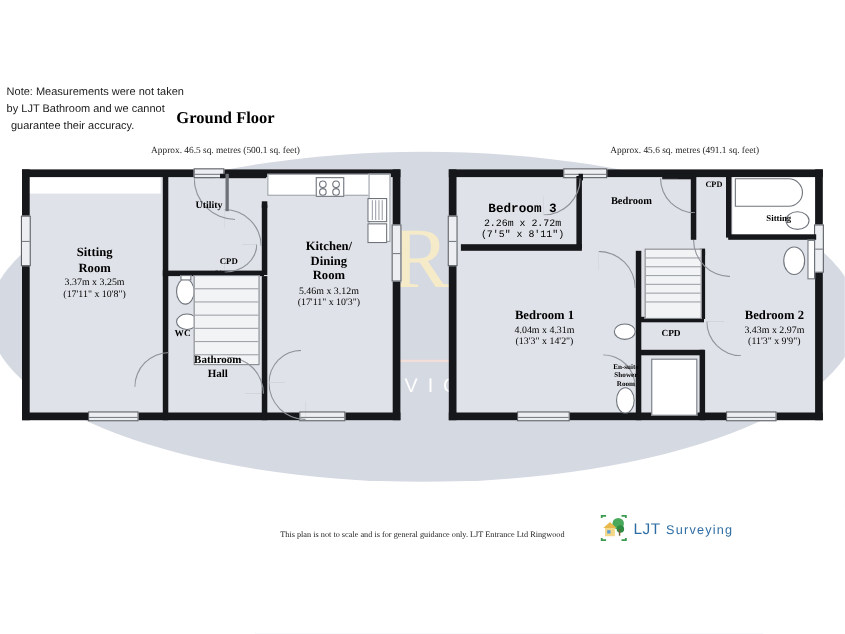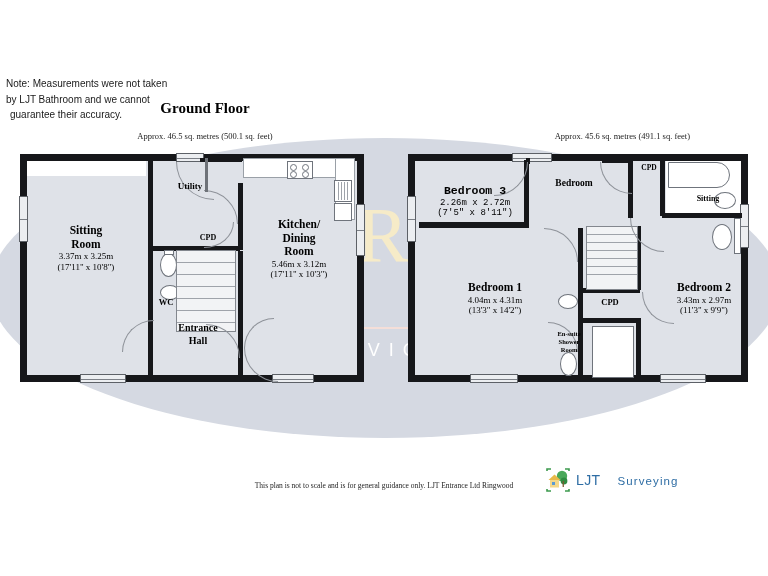--- a/index.html
+++ b/index.html
@@ -180,21 +180,21 @@
       <span class="rn">Room</span>
       <span class="dm">5.46m x 3.12m</span>
       <span class="dm">(17'11" x 10'3")</span>
     </div>
 
     <div class="lbl-sm" style="left:155px;top:181px;width:70px;">Utility</div>
     <div class="lbl-sm" style="left:188px;top:233px;width:40px;font-size:8px;">CPD</div>
     <div class="lbl-sm" style="left:148px;top:258px;width:36px;font-size:8.5px;margin-top:40px;">WC</div>
 
     <div class="lbl-sm" style="left:140px;top:322px;width:116px;font-size:10px;line-height:1.25;">
-      <div>Entrance</div>
+      <div>Bathroom</div>
       <div>Hall</div>
     </div>
   </div>
 
   <div class="plan" style="left:0;top:0;width:768px;height:576px;">
 
     <div class="room-fill" style="left:410px;top:156px;width:336px;height:226px;"></div>
     <div class="white-fill" style="left:666px;top:158px;width:78px;height:56px;"></div>
 
     <div class="wall" style="left:408px;top:154px;width:340px;height:7px;"></div>
@@ -289,16 +289,16 @@
   <div class="logo">
     <svg width="26" height="24" viewBox="0 0 26 24">
       <path d="M2 3 L2 1 L6 1 M24 3 L24 1 L20 1 M2 21 L2 23 L6 23 M24 21 L24 23 L20 23" stroke="#3c9a4e" stroke-width="1.6" fill="none"></path>
       <circle cx="17" cy="8" r="5.2" fill="#4aa85a"></circle>
       <circle cx="19" cy="13" r="3.4" fill="#2f8c41"></circle>
       <rect x="17.6" y="13" width="1.3" height="6" fill="#7a5a32"></rect>
       <path d="M3.5 12 L9.5 6.5 L15.5 12 Z" fill="#e8b94a"></path>
       <rect x="5" y="12" width="9" height="7.5" fill="#f4d88a"></rect>
       <rect x="7" y="14" width="3" height="3" fill="#5b9bd5"></rect>
     </svg>
-    <span class="logo-txt"><span>LJT</span><span class="sm" style="margin-left:17px;">Surveying</span></span>
+    <span class="logo-txt"><span>LJT</span><span class="sm" style="margin-left:5px;">Surveying</span></span>
   </div>
 
 </div>
 
 </body></html>

